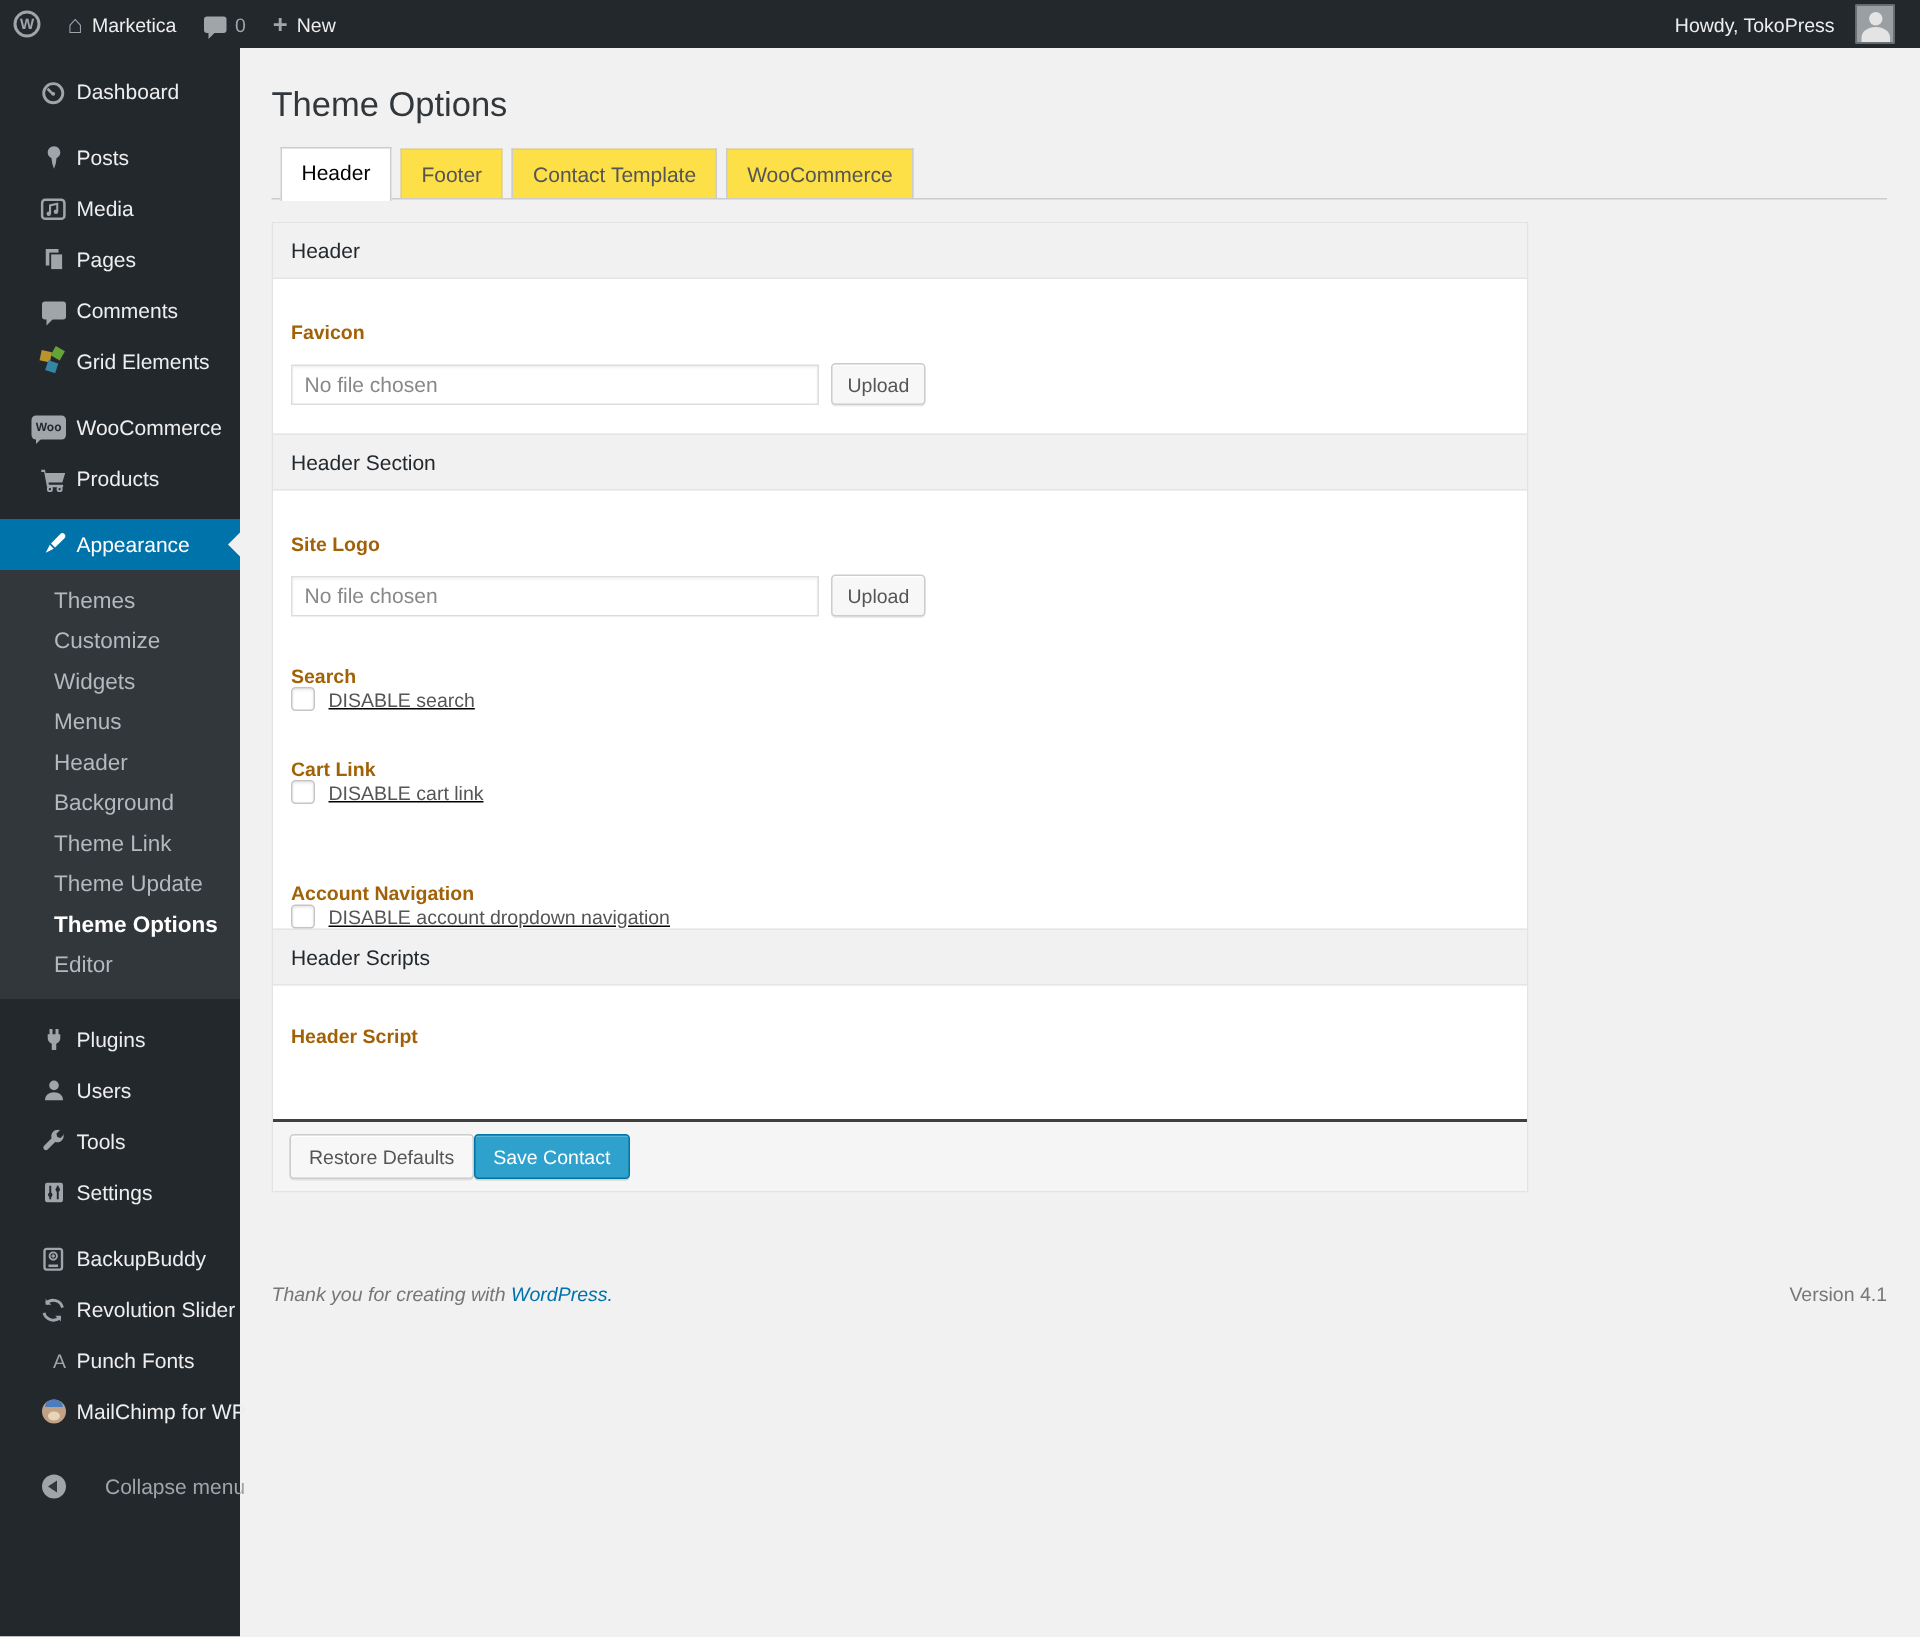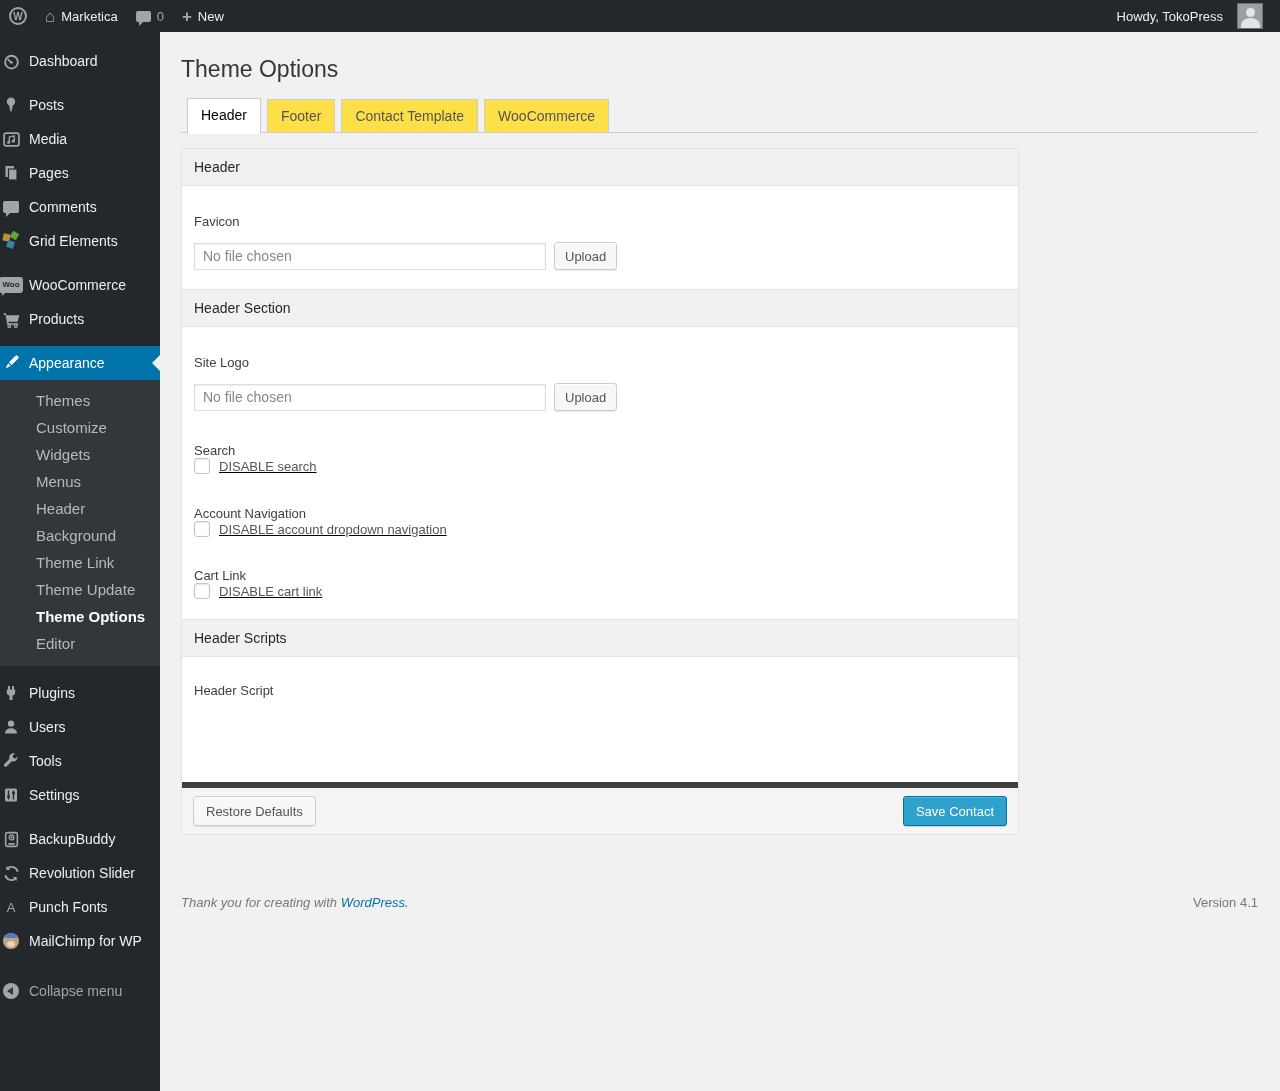--- a/index.html
+++ b/index.html
@@ -29,34 +29,34 @@
   .ab-count { color: #a0a5aa; }
   .plus-glyph { font-size: 17px; color: #a0a5aa; line-height: 1; font-weight: bold; }
   .avatar { width: 26px; height: 26px; margin-left: 8px; background: #9a9fa4; border: 1px solid #6b7075; position: relative; overflow: hidden; }
   .avatar::before { content: ""; position: absolute; top: 4px; left: 8px; width: 9px; height: 9px; border-radius: 50%; background: #e4e4e4; }
   .avatar::after  { content: ""; position: absolute; top: 14px; left: 3px; width: 19px; height: 14px; border-radius: 50% 50% 0 0; background: #e4e4e4; }
   
   .wrap { display: flex; }
   
   .sidebar { width: 160px; min-height: 1059px; background: #23282d; padding-top: 12px; flex: none; }
   .menu-item { display: flex; align-items: center; height: 34px; position: relative; cursor: pointer; }
-  .menu-icon { width: 22px; height: 20px; margin-right: 7px; display: flex; align-items: center; justify-content: center; color: #a0a5aa; flex: none; }
+  .menu-icon { width: 44px; height: 20px; margin-right: 7px; display: flex; align-items: center; justify-content: flex-end; color: #a0a5aa; flex: none; }
   .menu-icon svg { display: block; }
   .menu-label { color: #eee; font-size: 14px; white-space: nowrap; }
   .menu-sep { height: 10px; }
   .menu-item.current { background: #0073aa; }
   .menu-item.current .menu-label { color: #fff; }
   .menu-item.current::after {
     content: ""; position: absolute; right: 0; top: 50%; margin-top: -8px;
     border: 8px solid transparent; border-right-color: #f1f1f1;
   }
   .submenu { background: #32373c; padding: 7px 0 9px; }
   .submenu-item { display: block; padding: 6px 0 6px 36px; font-size: 15px; line-height: 15px; color: #b4b9be; cursor: pointer; }
   .submenu-item.current { color: #fff; font-weight: bold; }
-  .collapse-row { margin-top: 16px; }
+  .collapse-row { margin-top: 16px; gap: 19px; }
   .collapse-row .menu-label { color: #a0a5aa; }
   .collapse-circle { width: 16px; height: 16px; border-radius: 50%; background: #a0a5aa; position: relative; }
   .collapse-circle::after { content: ""; position: absolute; top: 4px; left: 4px;
     border: 4px solid transparent; border-right: 6px solid #32373c; border-left: none; }
   
   .woo-badge { background: #a0a5aa; color: #23282d; font-size: 8px; font-weight: bold; line-height: 1;
     padding: 4px 3px; border-radius: 3px; position: relative; }
   .woo-badge::after { content: ""; position: absolute; bottom: -3px; left: 3px; width: 0; height: 0;
     border-top: 4px solid #a0a5aa; border-right: 4px solid transparent; }
   .side-bubble { width: 16px; height: 12px; background: #a0a5aa; border-radius: 2px; position: relative; }
@@ -79,38 +79,38 @@
   .tabs { margin-top: 10px; border-bottom: 1px solid #ccc; display: flex; gap: 6px; align-items: flex-end; padding-left: 6px; }
   .tab { background: #fde047; border: 1px solid #ccc; border-bottom: none; padding: 8px 13px; font-size: 14px; color: #555;
     cursor: pointer; line-height: 16px; }
   .tab.active { background: #fff; color: #000; margin-bottom: -2px; padding-bottom: 11px; font-weight: 400; }
   
   .panel { width: 838px; background: #fff; border: 1px solid #e3e3e3; margin-top: 15px; }
   .section-bar { background: #f1f1f1; border-top: 1px solid #e5e5e5; border-bottom: 1px solid #e5e5e5;
     padding: 10px 12px; font-size: 14px; color: #23282d; }
   .panel .section-bar:first-child { border-top: none; }
   .field { padding: 0 12px; }
-  .field-label { font-size: 13px; font-weight: normal; color: #404040; margin-top: 28px; }
+  .field-label { font-size: 13px; font-weight: bold; color: #a16207; margin-top: 28px; }
   .upload-row { display: flex; align-items: center; gap: 8px; margin-top: 13px; }
   .file-input { width: 352px; height: 27px; border: 1px solid #ddd; background: #fff; padding: 0 8px;
     font-size: 14px; color: #333; box-shadow: inset 0 1px 2px rgba(0,0,0,.07); font-family: inherit; }
   .file-input::placeholder { color: #888; opacity: 1; }
   .button { height: 28px; padding: 0 10px; background: #f7f7f7; border: 1px solid #ccc; border-radius: 3px;
     color: #555; font-size: 13px; cursor: pointer; font-family: inherit;
     box-shadow: inset 0 1px 0 #fff, 0 1px 0 rgba(0,0,0,.08); }
   .checkbox-row { display: flex; align-items: flex-end; margin-top: 0; text-decoration: underline; }
   .checkbox { width: 16px; height: 16px; border: 1px solid #c5c5c5; border-radius: 3px; background: #fff;
     box-shadow: inset 0 1px 2px rgba(0,0,0,.1); margin-right: 9px; cursor: pointer; flex: none; }
   .checkbox-label { font-size: 13px; color: #555; cursor: pointer; }
   .script-row { display: flex; margin-top: 13px; }
   .script-textarea { width: 440px; height: 162px; border: 1px solid #ddd; resize: both;
     box-shadow: inset 0 1px 2px rgba(0,0,0,.07); font-family: inherit; font-size: 13px; padding: 4px; }
   .script-note { font-size: 13px; color: #666; margin-left: 17px; width: 310px; line-height: 1.6; padding-top: 1px; }
-  .panel-footer { margin-top: 84px; background: #f5f5f5; border-top: 6px solid #404040; padding: 8px 11px;
-    display: flex; justify-content: space-between; align-items: center; }
+  .panel-footer { margin-top: 48px; background: #f5f5f5; border-top: 2px solid #404040; padding: 8px 11px;
+    display: flex; align-items: center; }
   .button-lg { height: 30px; padding: 0 12px; }
   .button-primary { height: 30px; padding: 0 12px; background: #2ea2cc; border: 1px solid #0074a2; border-radius: 3px;
     color: #fff; font-size: 13px; cursor: pointer; font-family: inherit;
     box-shadow: inset 0 1px 0 rgba(120,200,230,.5), 0 1px 0 rgba(0,0,0,.15); }
   
   .page-footer { display: flex; justify-content: space-between; align-items: flex-end; margin-top: 60px; font-size: 13px; color: #777; }
   .thanks { font-style: italic; color: #777; }
   .thanks a { color: #0073aa; text-decoration: none; font-style: italic; }
   .version { color: #777; }
 </style>
@@ -377,36 +377,36 @@
 
       <div class="field">
         <div class="field-label" style="margin-top:32px">Search</div>
         <div class="checkbox-row">
           <span class="checkbox"></span>
           <span class="checkbox-label">DISABLE search</span>
         </div>
       </div>
 
       <div class="field">
-        <div class="field-label" style="margin-top:32px">Account Navigation</div>
-        <div class="checkbox-row">
-          <span class="checkbox"></span>
-          <span class="checkbox-label">DISABLE account dropdown navigation</span>
-        </div>
-      </div>
-
-      <div class="field">
         <div class="field-label" style="margin-top:31px">Cart Link</div>
         <div class="checkbox-row">
           <span class="checkbox"></span>
           <span class="checkbox-label">DISABLE cart link</span>
         </div>
         <div style="height:20px"></div>
       </div>
 
+      <div class="field">
+        <div class="field-label" style="margin-top:32px">Account Navigation</div>
+        <div class="checkbox-row">
+          <span class="checkbox"></span>
+          <span class="checkbox-label">DISABLE account dropdown navigation</span>
+        </div>
+      </div>
+
       <div class="section-bar">Header Scripts</div>
 
       <div class="field">
         <div class="field-label" style="margin-top:26px">Header Script</div>
       </div>
 
       <div class="panel-footer">
         <button class="button button-lg">Restore Defaults</button>
         <button class="button-primary">Save Contact</button>
       </div>

